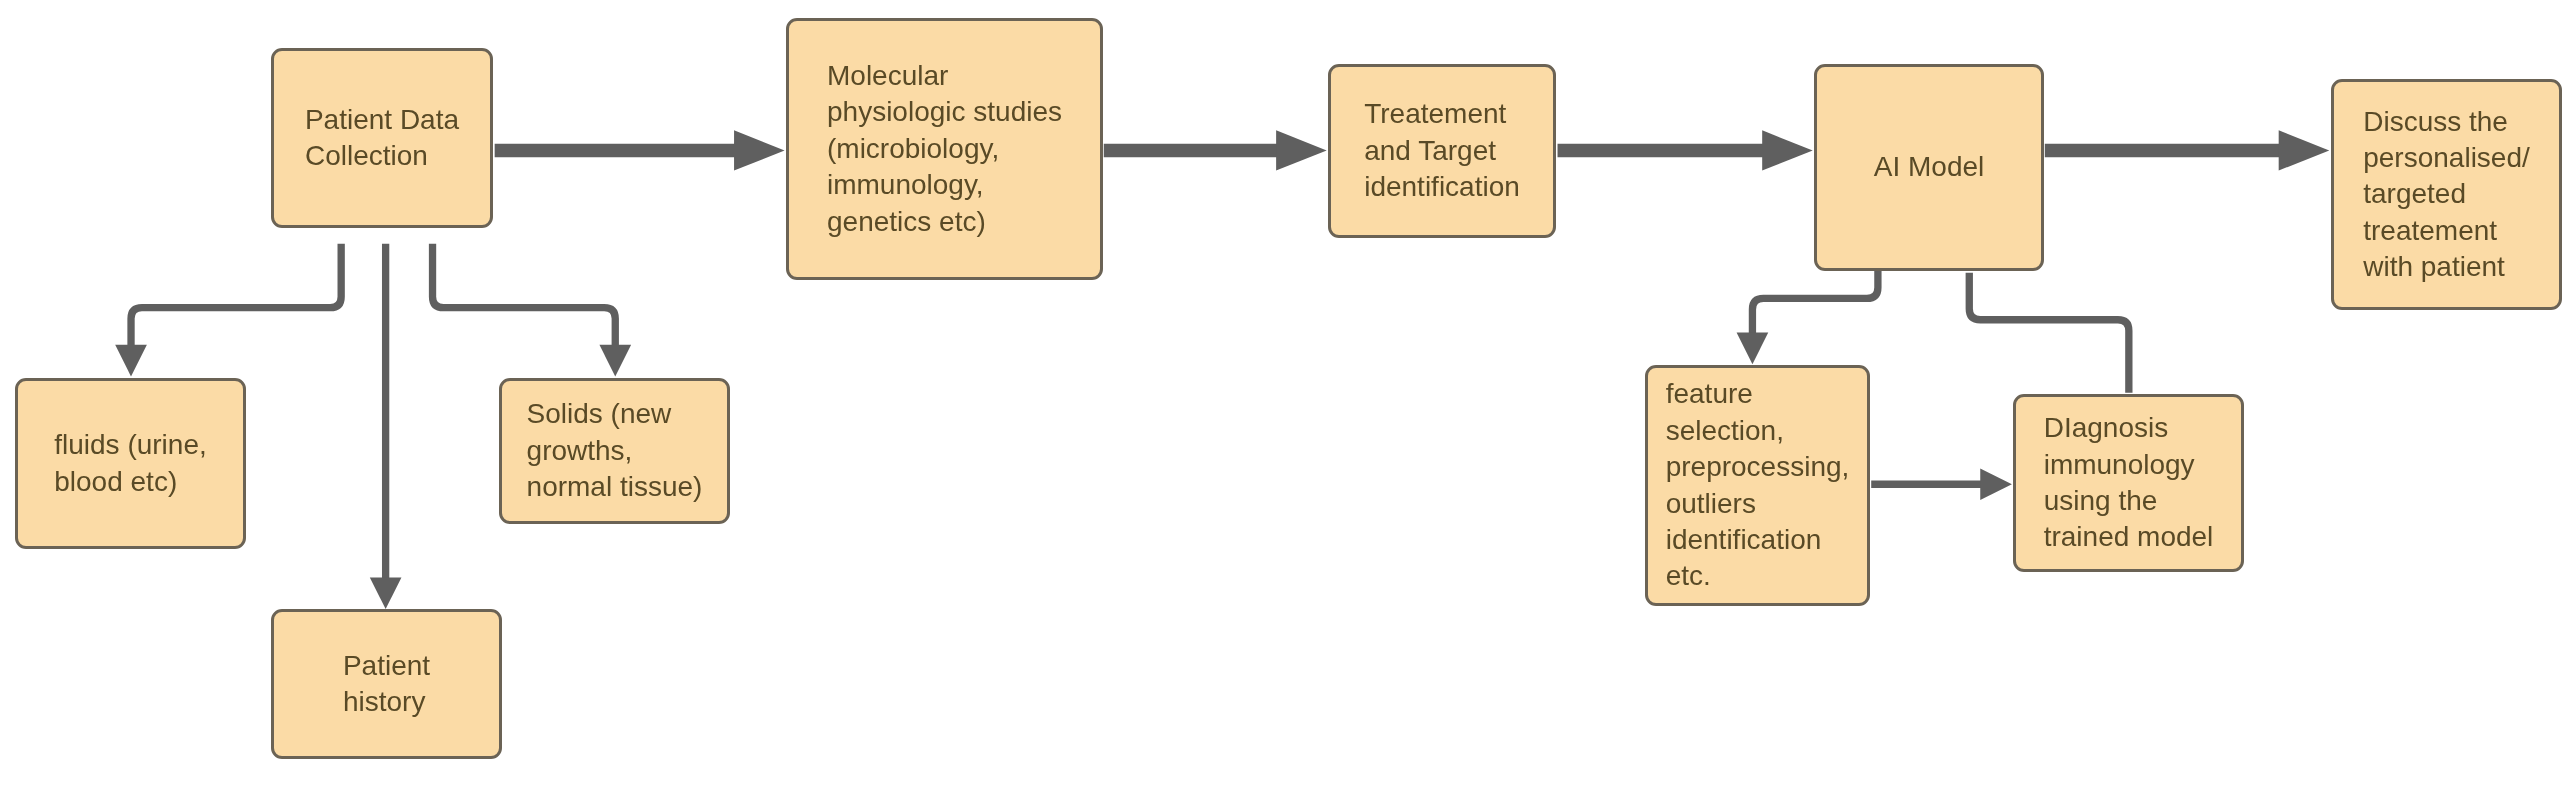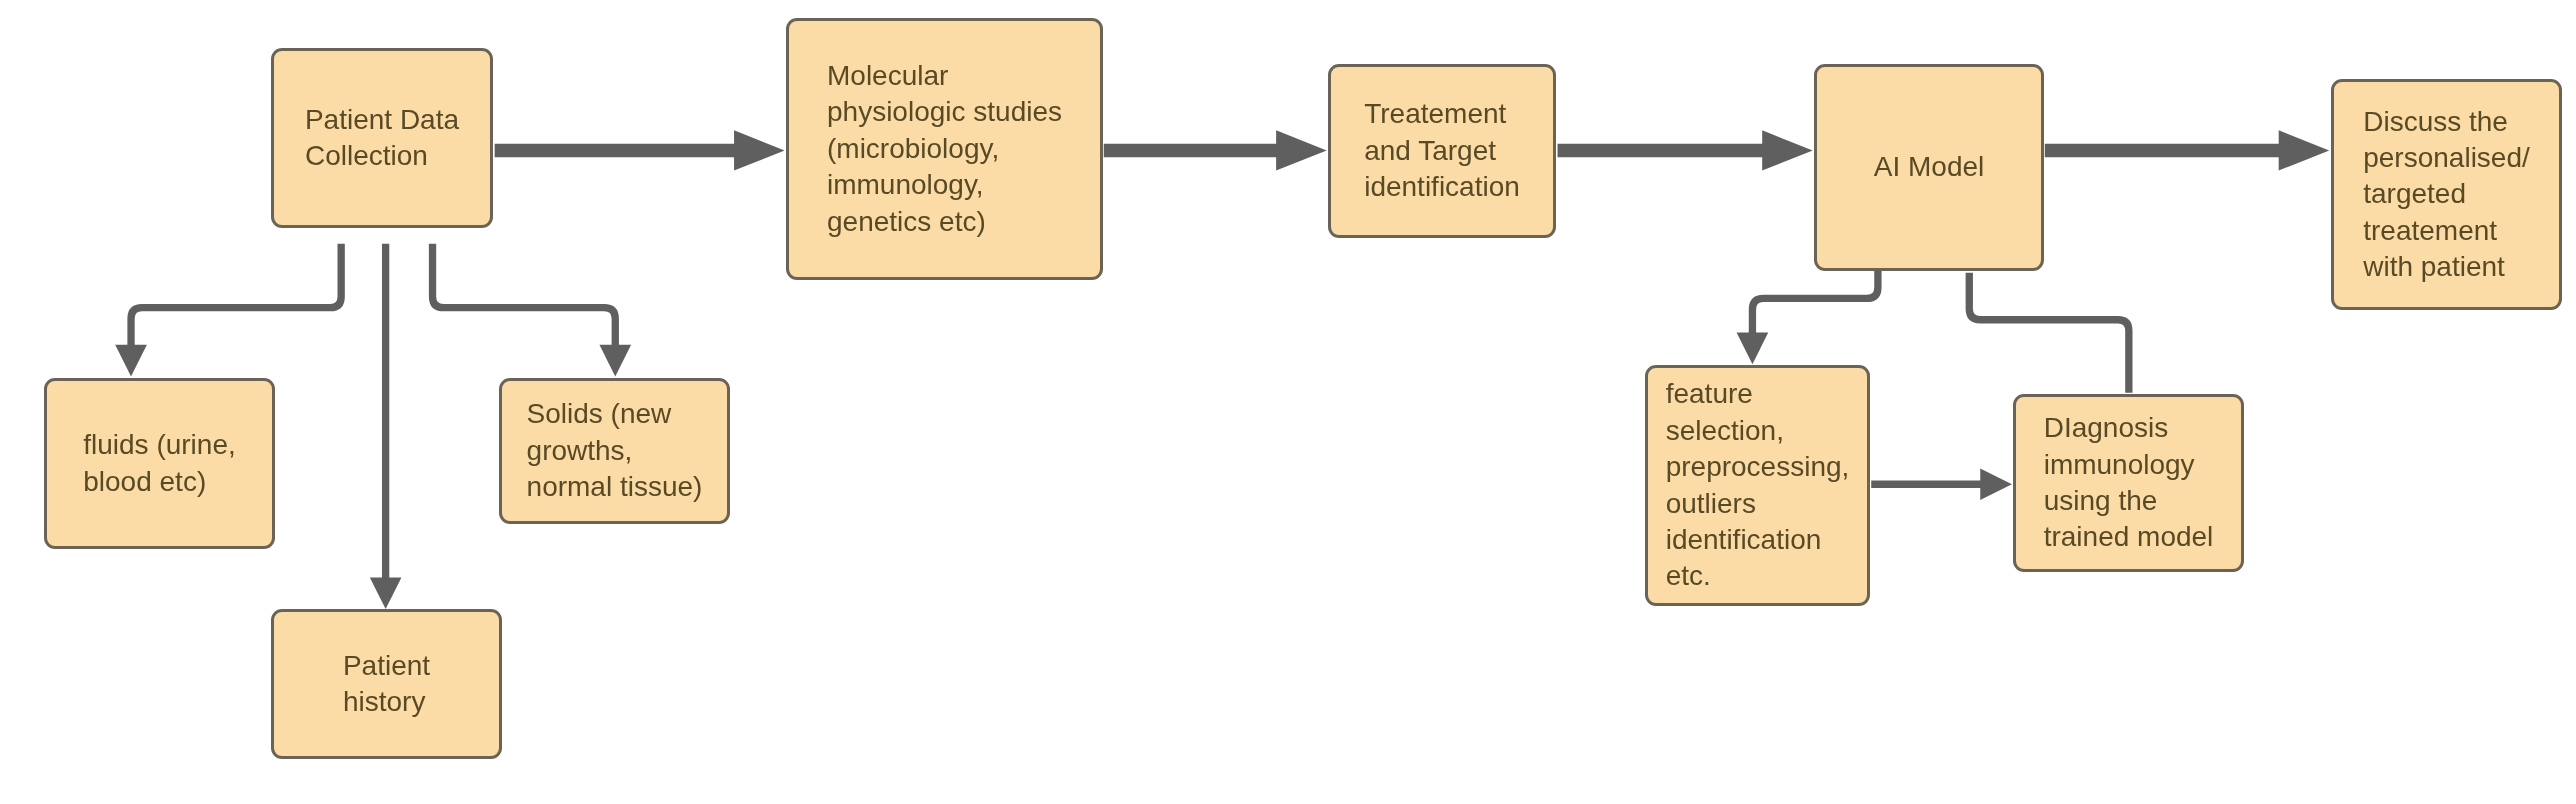--- a/index.html
+++ b/index.html
@@ -41,21 +41,21 @@
     line-height: 1.3;
     white-space: pre-line;
     padding: 0 6px;
   }
   
   .n-pdc    { left: 271px;  top: 48px;  width: 222px; height: 180px; }
   .n-mol    { left: 786px; top: 18px;   width: 317px; height: 262px; }
   .n-ttt    { left: 1328px; top: 64px;  width: 228px; height: 174px; }
   .n-ai     { left: 1814px; top: 64px;  width: 230px; height: 207px; }
   .n-disc   { left: 2331px; top: 37px;   width: 231px; height: 231px; margin-top: 42px; }
-  .n-fluids { left: 15px;   top: 378px;  width: 231px; height: 171px; margin-left: 29px; }
+  .n-fluids { left: 15px;   top: 378px;  width: 231px; height: 171px; }
   .n-solids { left: 499px;  top: 378px;  width: 231px; height: 146px; }
   .n-hist   { left: 271px;  top: 609px; width: 231px; height: 150px; }
   .n-feat   { left: 1645px; top: 365px;  width: 225px; height: 241px; }
   .n-diag   { left: 2013px; top: 394px;  width: 231px; height: 178px; }
 </style>
 </head>
 <body>
 
 <div class="stage">
 

